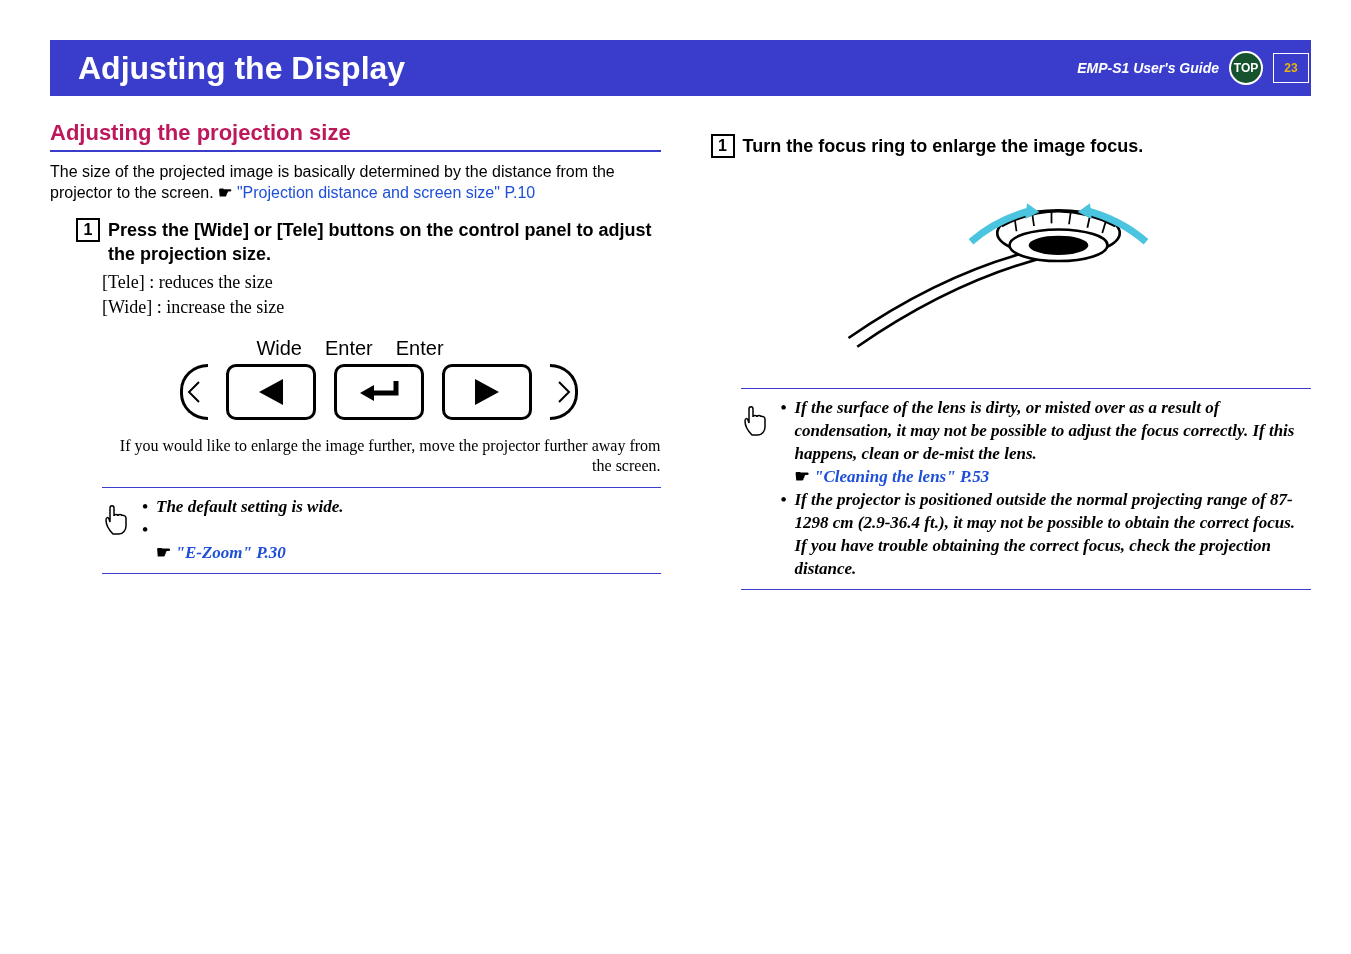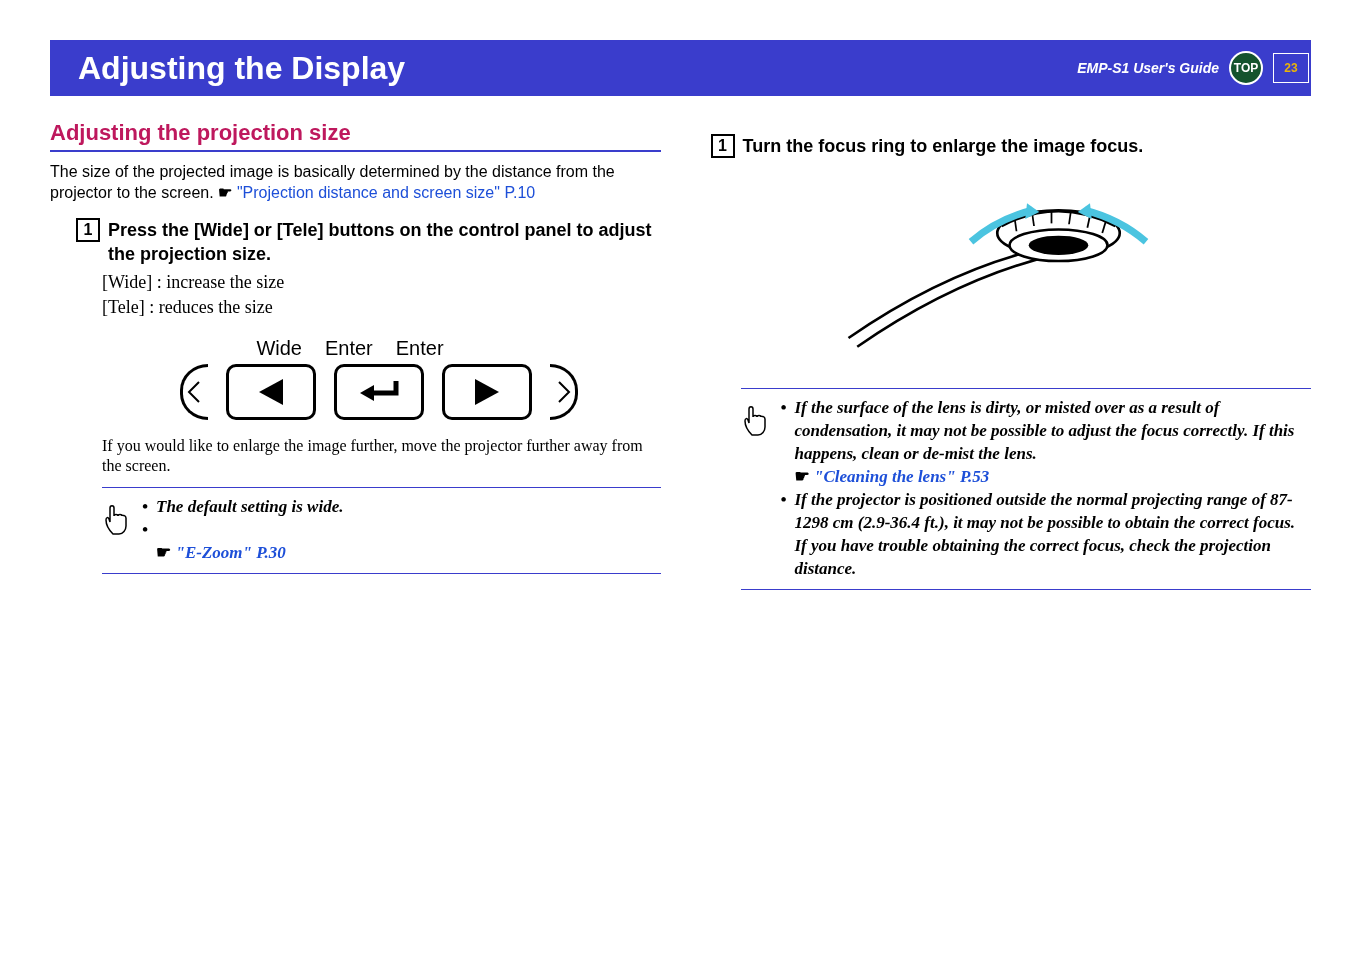--- a/index.html
+++ b/index.html
@@ -134,22 +134,22 @@
         <span class="pointer">☛ </span>
         <span class="link">"Projection distance and screen size" P.10</span>
       </p>
 
       <div class="step">
         <div class="step-head" style="margin-left:26px;">
           <div class="step-num">1</div>
           <div class="step-title">Press the [Wide] or [Tele] buttons on the control panel to adjust the projection size.</div>
         </div>
         <div class="step-body">
+          <div>[Tele] :   reduces the size</div>
           <div>[Wide] : increase the size</div>
-          <div>[Tele] :   reduces the size</div>
         </div>
       </div>
 
       <div class="diagram">
         <div class="diag-labels">
           <span>Wide</span>
           <span>Enter</span>
           <span>Enter</span>
         </div>
         <div class="btn-row">
@@ -175,21 +175,21 @@
               </svg>
           </div>
           <div class="outer-right">
             <svg width="14" height="24" viewBox="0 0 14 24">
                 <polyline points="2,2 12,12 2,22" fill="none" stroke="#000" stroke-width="2"></polyline>
               </svg>
           </div>
         </div>
       </div>
 
-      <p class="body-text" style="font-family: Georgia,'Times New Roman',serif; margin-left:52px;">If you would like to enlarge the image further, move the projector further away from the screen.</p>
+      <p class="body-text" style="font-family: Georgia,'Times New Roman',serif; margin-left:52px;text-align:right;">If you would like to enlarge the image further, move the projector further away from the screen.</p>
 
       <div class="tip-box" style="margin-left:52px;">
         <div class="tip-icon">
           <svg viewBox="0 0 28 36">
               <path d="M10 34 C6 30 3 24 3 20 C3 17 5 17 6 19 L7 22 L7 8 C7 5 11 5 11 8 L11 16 C11 14 15 14 15 16 C15 14 19 14 19 16 C19 15 23 15 23 18 L23 26 C23 30 20 34 16 34 Z" fill="none" stroke="#000" stroke-width="1.5"></path>
             </svg>
         </div>
         <div class="tip-content">
           <div class="bullet">
               <span class="dot">•</span>

